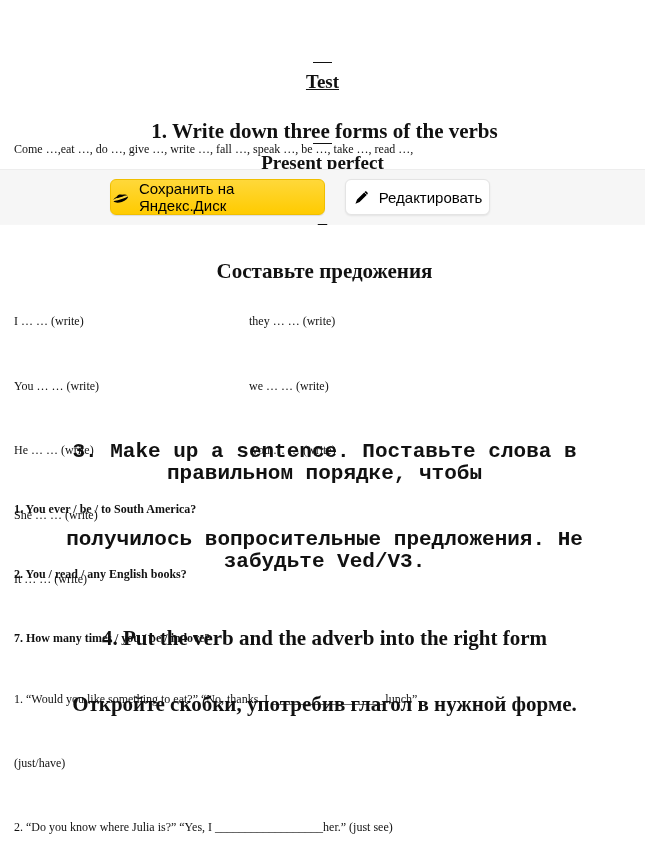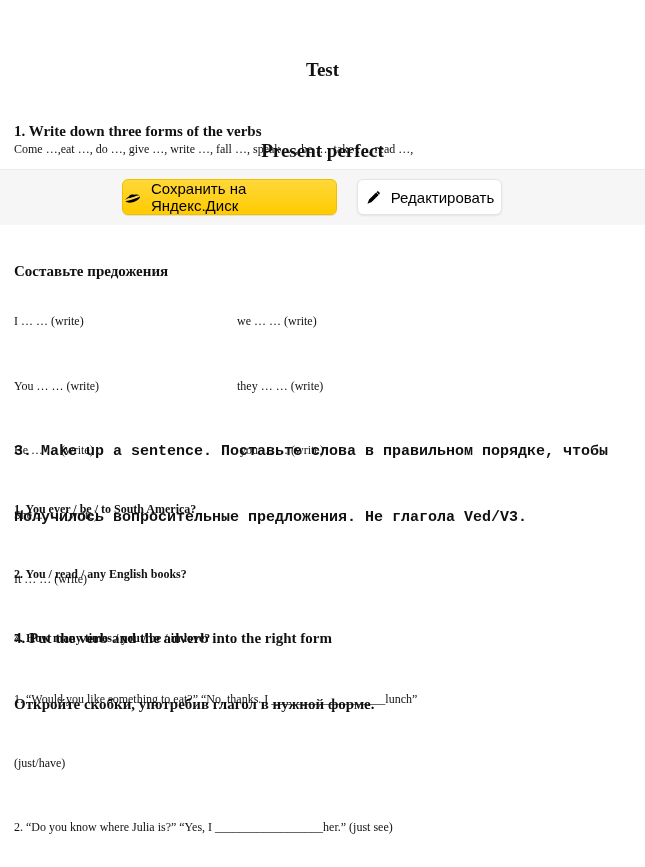--- a/index.html
+++ b/index.html
@@ -1,43 +1,43 @@
 <!DOCTYPE html>
 <html><head>
 <meta charset="utf-8">
 <style>
   html,body{margin:0;padding:0;background:#fff;}
   #page{position:relative;width:645px;height:867px;background:#ffffff;overflow:hidden;
         font-family:"Liberation Serif","DejaVu Serif",serif;color:#111;}
   .abs{position:absolute;left:14px;right:10px;white-space:pre-wrap;}
   .t16{font-size:12px;line-height:21.5px;}
-  .h165{font-size:15px;line-height:22.5px;font-weight:bold;}
+  .h165{font-size:21px;line-height:22.5px;font-weight:bold;text-align:center;}
   .title{left:0;right:0;text-align:center;font-weight:bold;font-size:19px;line-height:27px;}
   .clip{overflow:hidden;height:7px;}
   
   .bar{position:absolute;left:0;top:169px;width:645px;height:54px;background:#f6f6f6;
        border-top:1px solid #ededed;box-shadow:0 1px 0 rgba(0,0,0,0.03);}
   .btn{position:absolute;top:9px;height:36px;display:flex;align-items:center;justify-content:center;
        gap:9px;border-radius:6px;font-family:"Liberation Sans","DejaVu Sans",sans-serif;
-       font-size:15px;color:#000;cursor:pointer;box-sizing:border-box;margin-left:12px;}
+       font-size:15px;color:#000;cursor:pointer;box-sizing:border-box;}
   .btn-yellow{left:110px;width:215px;background:linear-gradient(180deg,#ffd83a 0%,#ffcb00 100%);
        border:1px solid #f0bf00;box-shadow:0 1px 1px rgba(0,0,0,0.10);}
   .btn-white{left:345px;width:145px;background:#ffffff;border:1px solid #e4e4e4;
        box-shadow:0 1px 2px rgba(0,0,0,0.08);}
-  .cols{display:flex;}
+  .cols{display:flex;gap:12px;}
   .colL{width:223px;flex:none;}
   .line{white-space:pre-wrap;}
   svg{display:block;}
 </style>
 </head>
 <body>
 
 <div id="page">
 
-  <div class="abs title" style="top:2px;">
+  <div class="abs title" style="top:14px;text-decoration:underline;">
     <div>Test</div>
     <div>Present perfect</div>
   </div>
 
   <div class="abs h165" style="top:75px;">
     <div>1. Write down three forms of the verbs</div>
     <div>Напишите три формы глагола+перевод.</div>
   </div>
   <div class="abs t16" style="top:139px;">Come …,eat …, do …, give …, write …, fall …, speak …, be …, take …, read …,</div>
   <div class="abs t16 clip" style="top:161px;">
@@ -47,29 +47,29 @@
   <div class="abs h165" style="top:226px;margin-top:34px;">Составьте предожения</div>
   <div class="abs t16 cols" style="top:268px;">
     <div class="colL">
       <div class="line">I … … (write)</div>
       <div class="line">You … … (write)</div>
       <div class="line">He … … (write)</div>
       <div class="line">She … … (write)</div>
       <div class="line">It … … (write)</div>
     </div>
     <div>
+      <div class="line">they … … (write)</div>
       <div class="line">we … … (write)</div>
-      <div class="line">they … … (write)</div>
       <div class="line"> you … … (write)</div>
     </div>
   </div>
 
   <div class="abs h165" style="top:397px;line-height:22px;font-family:Liberation Mono, monospace;">
     <div>3. Make up a sentence. Поставьте слова в правильном порядке, чтобы</div>
-    <div>получилось вопросительные предложения. Не глагола Ved/V3.</div>
+    <div>получилось вопросительные предложения. Не забудьте Ved/V3.</div>
   </div>
   <div class="abs t16" style="top:456px;font-weight:bold;">
     <div class="line">1. You ever / be / to South America?</div>
     <div class="line">2. You / read / any English books?</div>
     <div class="line">7. How many times / you / be / in love?</div>
   </div>
 
   <div class="abs h165" style="top:583px;line-height:22px;">
     <div>4. Put the verb and the adverb into the right form</div>
     <div>Откройте скобки, употребив глагол в нужной форме.</div>

